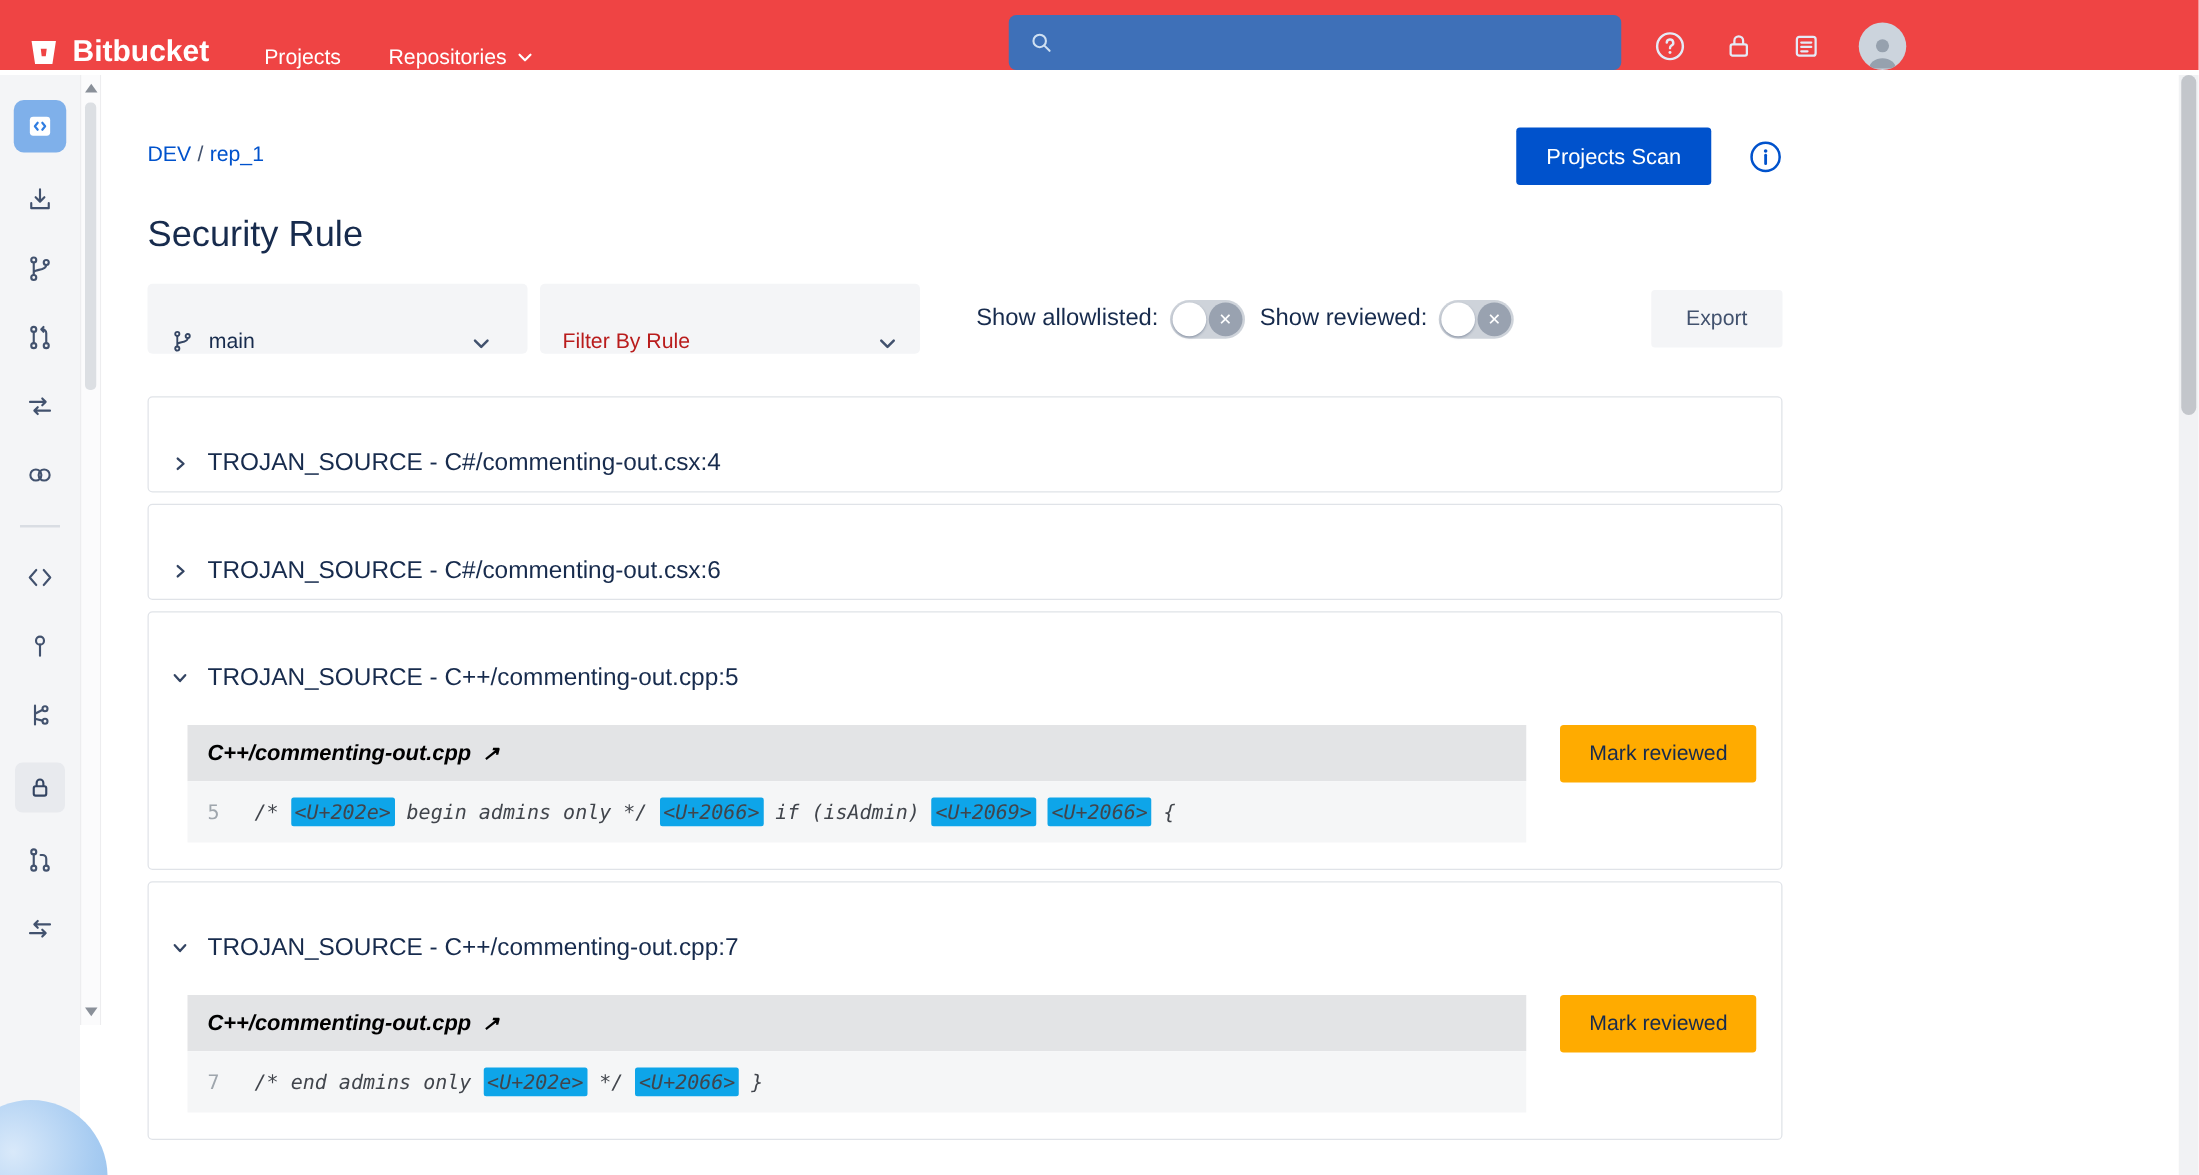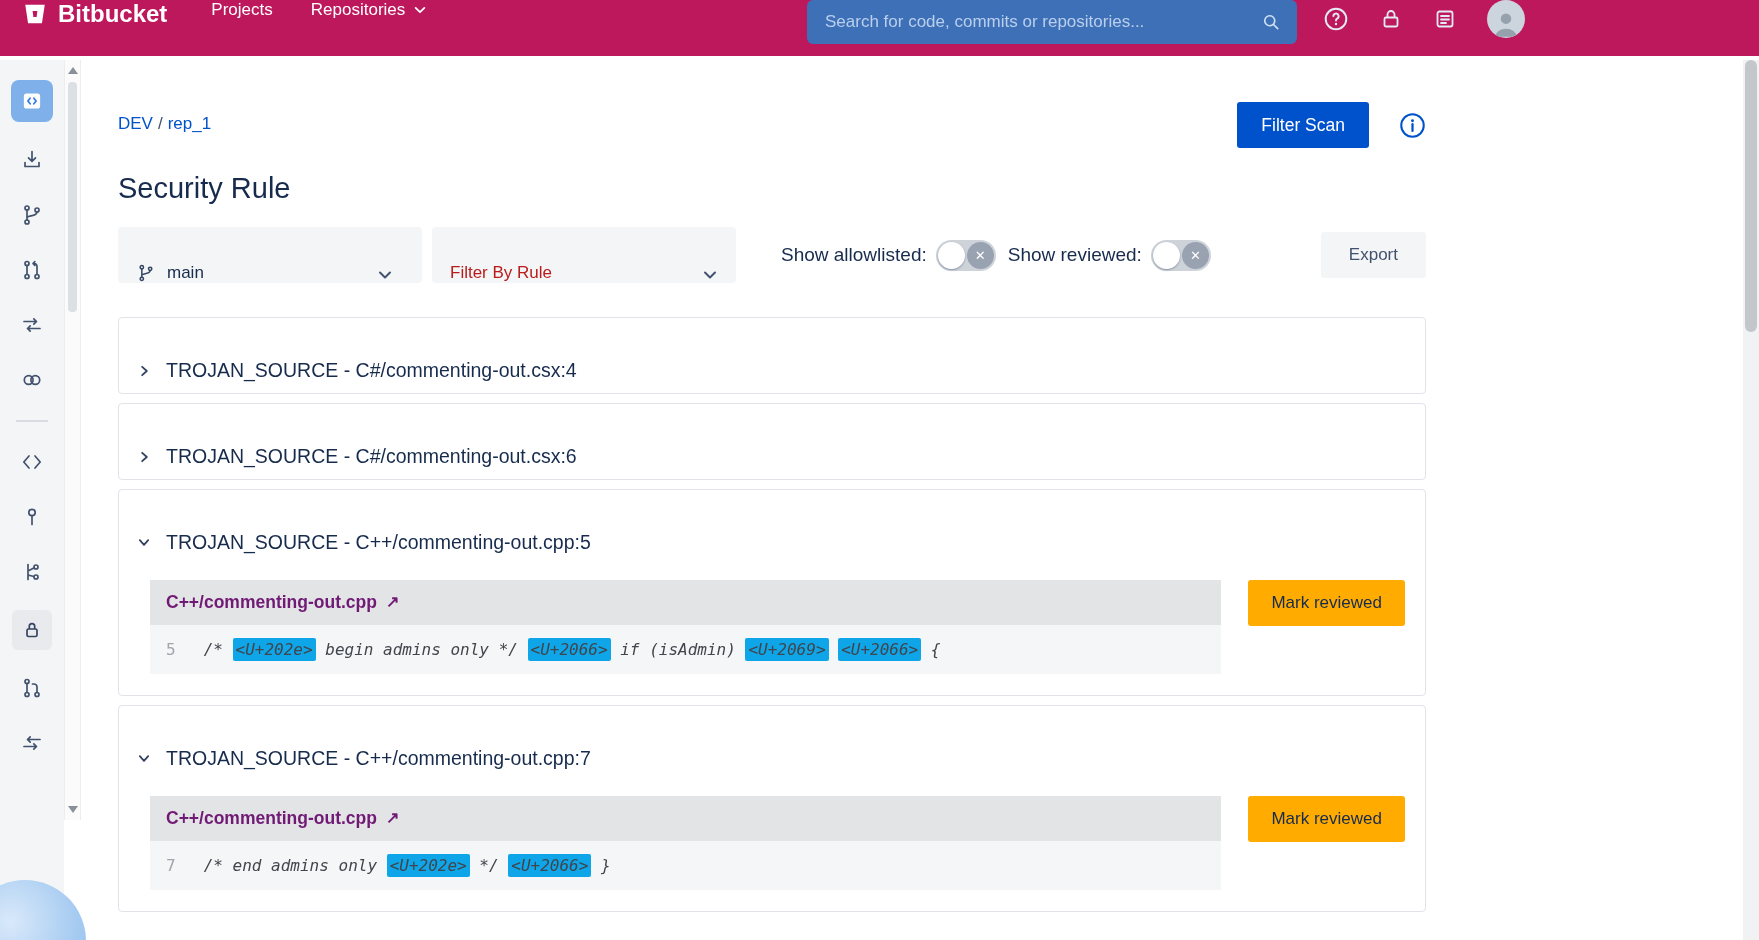--- a/index.html
+++ b/index.html
@@ -6,21 +6,21 @@
   html,body { margin:0; padding:0; }
   body {
     width:1759px; height:940px; position:relative; overflow:hidden;
     background:#fff; font-family:"Liberation Sans", sans-serif; color:#172B4D;
   }
   svg { display:block; }
 
   
   .navbar{
     position:absolute; left:0; top:0; width:1759px; height:56px;
-    background:#be185d; display:flex; align-items:flex-start; padding:0 22px;
+    background:#ef4444; display:flex; align-items:flex-end; padding:0 22px;
   }
   .brand{ display:flex; align-items:center; gap:10px; color:#fff;
     font-size:24px; font-weight:700; margin-right:44px; cursor:pointer; }
   .nav-menu{ display:flex; align-items:center; gap:38px; font-size:17px; color:#fff; }
   .nav-item{ display:flex; align-items:center; gap:8px; cursor:pointer; }
   .nav-spacer{ flex:1; }
   .nav-search{
     width:490px; height:44px; background:#3e70b8; border-radius:6px;
     display:flex; align-items:center; padding:0 16px;
   }
@@ -129,21 +129,21 @@
     border:1px solid #e0e3e8; border-radius:4px; margin-bottom:9px; padding:9px 18px;
   }
   .f-header{ display:flex; align-items:center; gap:15px; min-height:27px; cursor:pointer;margin-top:30px; }
   .chev{ width:14px; flex:none; display:flex; align-items:center; justify-content:center; }
   .f-title{ font-size:19.5px; color:#172B4D; }
 
   .panel{ display:flex; align-items:flex-start; margin:24px 2px 12px 13px; gap:27px; }
   .codeblock{ flex:1; min-width:0; }
   .code-header{
     background:#e3e4e6; padding:12px 16px; font-size:17.5px; font-weight:700;
-    color:#701a75; display:flex; gap:9px;
+    color:#000000; display:flex; align-items:center; gap:9px;font-style:italic;
   }
   .open-arrow{ font-size:16px; font-weight:700; cursor:pointer; }
   .code-line{
     background:#f5f6f7; padding:15px 16px; display:flex; align-items:baseline;
     font-family:"DejaVu Sans Mono", monospace; font-size:16px;
   }
   .lineno{ color:#9fa6ad; margin-right:28px; font-style:normal; }
   .code-text{ white-space:pre; font-style:italic; color:#41454c; }
   .tok.hl{ background:#0ea5e9; padding:2px 3px; border-radius:2px; }
   .mark-btn{
@@ -172,21 +172,20 @@
       <span>Repositories</span>
       <span>
         <svg width="14" height="14" viewBox="0 0 16 16">
             <path d="M3 5.5 L8 10.5 L13 5.5" fill="none" stroke="#fff" stroke-width="2" stroke-linecap="round" stroke-linejoin="round"></path>
           </svg>
       </span>
     </span>
   </div>
   <div class="nav-spacer"></div>
   <div class="nav-search">
-    <input type="text" placeholder="Search for code, commits or repositories..." style="">
     <span>
       <svg width="20" height="20" viewBox="0 0 24 24">
           <circle cx="10.5" cy="10.5" r="6" fill="none" stroke="#cfe0f2" stroke-width="2"></circle>
           <path d="M15 15 L20 20" stroke="#cfe0f2" stroke-width="2" stroke-linecap="round"></path>
         </svg>
     </span>
   </div>
   <div class="nav-right">
     <span>
       <svg width="26" height="26" viewBox="0 0 24 24">
@@ -302,21 +301,21 @@
 </div>
 
 <div class="main">
   <div class="content">
 
     <div class="header-row">
       <div class="breadcrumb">
         <a class="bc-link">DEV</a><span class="bc-sep">/</span><a class="bc-link">rep_1</a>
       </div>
       <div class="header-actions">
-        <button class="trigger-btn">Filter Scan</button>
+        <button class="trigger-btn">Projects Scan</button>
         <span class="info-icon">
           <svg width="27" height="27" viewBox="0 0 24 24">
             <circle cx="12" cy="12" r="10" fill="none" stroke="#0052CC" stroke-width="1.8"></circle>
             <circle cx="12" cy="7.8" r="1.3" fill="#0052CC"></circle>
             <path d="M12 10.8 V16.8" stroke="#0052CC" stroke-width="2" stroke-linecap="round"></path>
           </svg>
         </span>
       </div>
     </div>
 

